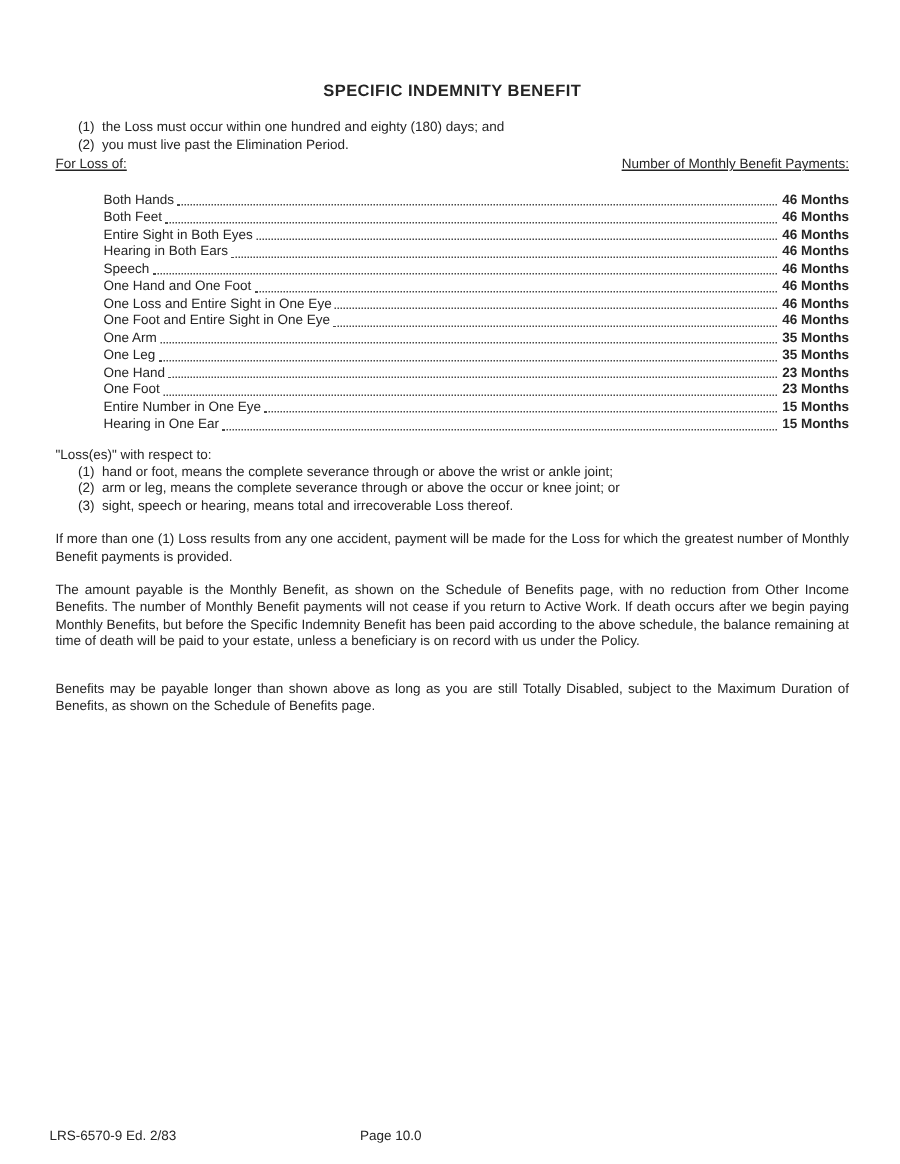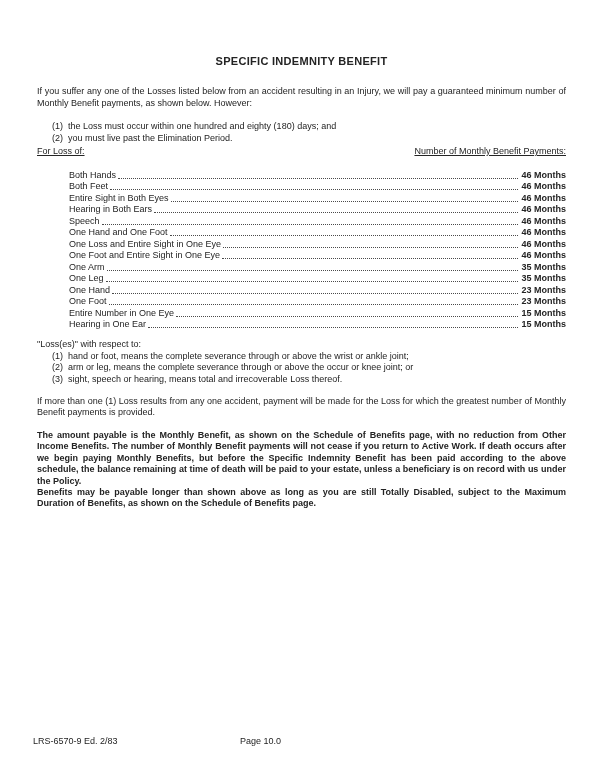--- a/index.html
+++ b/index.html
@@ -66,25 +66,25 @@
     border-bottom: 1.2px dotted #4a4a4a;
     margin: 0 3px 2px 2px;
     min-width: 10px;
   }
   .loss-value {
     white-space: nowrap;
     text-align: center;
     font-weight: bold;
   }
   .p1 { margin-top: 11px; }
-  .p2 { margin-top: 11px; font-weight: bold; }
-  .p3 { margin-top: 0; font-weight: bold; }
+  .p2 { margin-top: 11px; }
+  .p3 { margin-top: 20px; }
   .footer {
     position: absolute;
-    top: 736px;
+    top: 752px;
     left: 0;
     width: 481px;
     height: 12px;
     text-align: right;
   }
   .footer-left {
     position: absolute;
     left: 33px;
     top: 0;
   }
@@ -94,21 +94,20 @@
     top: 0;
   }
 </style>
 </head>
 <body>
 
 <div class="page">
 
   <h1 class="title">SPECIFIC INDEMNITY BENEFIT</h1>
 
-  <p class="para intro">If you suffer any one of the Losses listed below from an accident resulting in an Injury, we will pay a guaranteed minimum number of Monthly Benefit payments, as shown below. However:</p>
 
   <div class="numlist">
     <div class="numitem">
       <span class="num">(1)</span>
       <span class="numtext">the Loss must occur within one hundred and eighty (180) days; and</span>
     </div>
     <div class="numitem">
       <span class="num">(2)</span>
       <span class="numtext">you must live past the Elimination Period.</span>
     </div>

